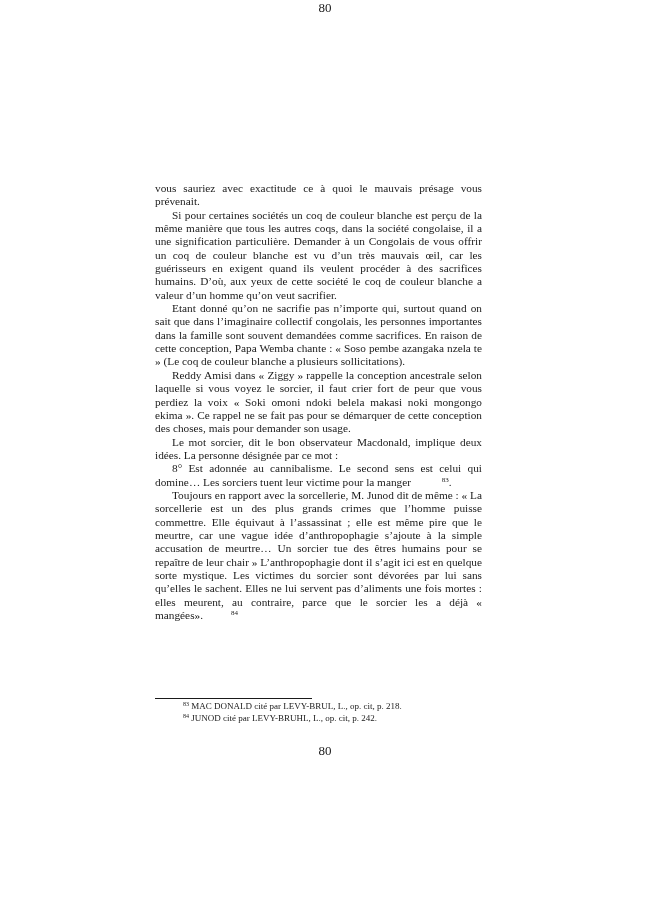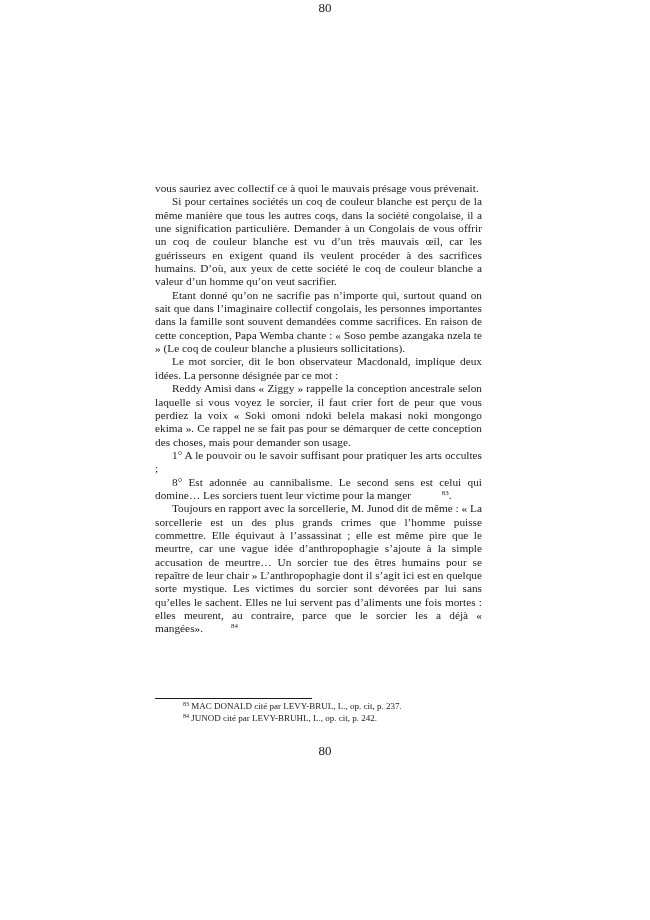--- a/index.html
+++ b/index.html
@@ -81,30 +81,29 @@
     font-size: 13px;
     line-height: 16px;
   }
 </style>
 </head>
 <body>
 
 <div class="page-number-top">80</div>
 
 <div class="body-text">
-  <p class="noindent">vous sauriez avec collectif ce à quoi le mauvais présage vous prévenait.</p>
+  <p class="noindent">vous sauriez avec exactitude ce à quoi le mauvais présage vous prévenait.</p>
   <p>Si pour certaines sociétés un coq de couleur blanche est perçu de la même manière que tous les autres coqs, dans la société congolaise, il a une signification particulière. Demander à un Congolais de vous offrir un coq de couleur blanche est vu d’un très mauvais œil, car les guérisseurs en exigent quand ils veulent procéder à des sacrifices humains. D’où, aux yeux de cette société le coq de couleur blanche a valeur d’un homme qu’on veut sacrifier.</p>
   <p>Etant donné qu’on ne sacrifie pas n’importe qui, surtout quand on sait que dans l’imaginaire collectif congolais, les personnes importantes dans la famille sont souvent demandées comme sacrifices. En raison de cette conception, Papa Wemba chante : « Soso pembe azangaka nzela te » (Le coq de couleur blanche a plusieurs sollicitations).</p>
+  <p>Reddy Amisi dans « Ziggy » rappelle la conception ancestrale selon laquelle si vous voyez le sorcier, il faut crier fort de peur que vous perdiez la voix « Soki omoni ndoki belela makasi noki mongongo ekima ». Ce rappel ne se fait pas pour se démarquer de cette conception des choses, mais pour demander son usage.</p>
   <p>Le mot sorcier, dit le bon observateur Macdonald, implique deux idées. La personne désignée par ce mot :</p>
-  <p>Reddy Amisi dans « Ziggy » rappelle la conception ancestrale selon laquelle si vous voyez le sorcier, il faut crier fort de peur que vous perdiez la voix « Soki omoni ndoki belela makasi noki mongongo ekima ». Ce rappel ne se fait pas pour se démarquer de cette conception des choses, mais pour demander son usage.</p>
-  <p>1° A le pouvoir ou le savoir suffisant pour pratiquer les arts occultes ;</p>
   <p><span>8° Est adonnée au cannibalisme. Le second sens est celui qui domine… Les sorciers tuent leur victime pour la manger </span><sup>83</sup><span>.</span></p>
   <p><span>Toujours en rapport avec la sorcellerie, M. Junod dit de même : « La sorcellerie est un des plus grands crimes que l’homme puisse commettre. Elle équivaut à l’assassinat ; elle est même pire que le meurtre, car une vague idée d’anthropophagie s’ajoute à la simple accusation de meurtre… Un sorcier tue des êtres humains pour se repaître de leur chair » L’anthropophagie dont il s’agit ici est en quelque sorte mystique. Les victimes du sorcier sont dévorées par lui sans qu’elles le sachent. Elles ne lui servent pas d’aliments une fois mortes : elles meurent, au contraire, parce que le sorcier les a déjà « mangées».</span><sup>84</sup></p>
 </div>
 
 <div class="footnote-rule"></div>
 
 <div class="footnotes">
-  <p class="footnote"><sup>83</sup><span> MAC DONALD cité par LEVY-BRUL, L., op. cit, p. 237.</span></p>
+  <p class="footnote"><sup>83</sup><span> MAC DONALD cité par LEVY-BRUL, L., op. cit, p. 218.</span></p>
   <p class="footnote"><sup>84</sup><span> JUNOD cité par LEVY-BRUHL, L., op. cit, p. 242.</span></p>
 </div>
 
 <div class="page-number-bottom">80</div>
 
 </body></html>

